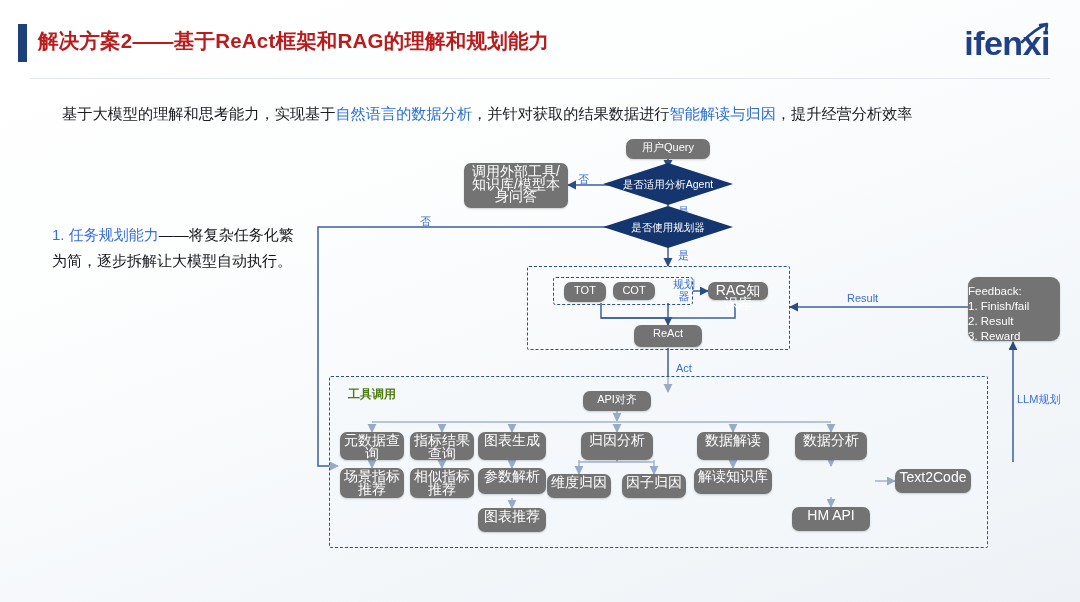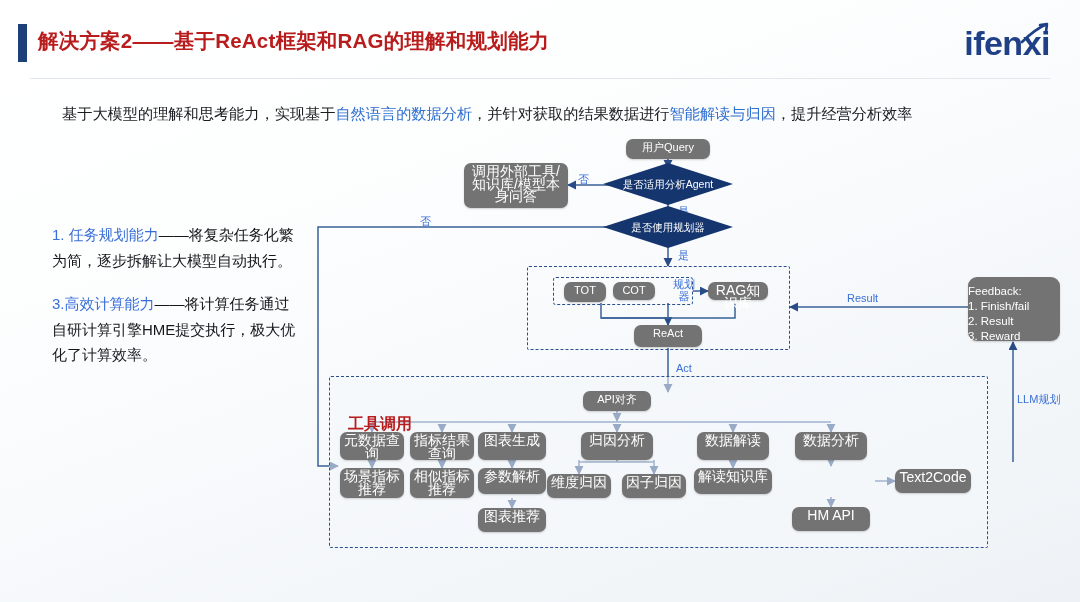--- a/index.html
+++ b/index.html
@@ -87,21 +87,21 @@
     border:1.6px dashed #2b4f8e;
     border-radius:2px;
   }
   .dashbox.inner { border-width:1.4px; border-radius:3px; }
   .dashbox.tool { background:rgba(244,247,251,.55); }
 
   .wlabel {
     position:absolute; color:#3a6fd8; font-size:11px; white-space:nowrap;
   }
   .tool-caption {
-    position:absolute; color:#b91c1c; font-size:16px; font-weight:bold;margin-top:28px;
+    position:absolute; color:#4d7c0f; font-size:12px; font-weight:bold;
   }
 </style>
 </head>
 <body>
 
 <div class="header">
   <div class="hdr-bar"></div>
   <div class="hdr-title">解决方案2——基于ReAct框架和RAG的理解和规划能力</div>
   <div class="hdr-rule"></div>
   <div class="logo">ifenxi</div>
@@ -111,23 +111,20 @@
 </div>
 
 <div class="intro">
   <span>基于大模型的理解和思考能力，实现基于</span><span class="hl">自然语言的数据分析</span><span>，并针对获取的结果数据进行</span><span class="hl">智能解读与归因</span><span>，提升经营分析效率</span>
 </div>
 
 <div class="bullets">
   <div class="bullet">
     <span class="b-head">1. 任务规划能力</span><span>——将复杂任务化繁为简，逐步拆解让大模型自动执行。</span>
   </div>
-  <div class="bullet">
-    <span class="b-head">3.高效计算能力</span><span>——将计算任务通过自研计算引擎HME提交执行，极大优化了计算效率。</span>
-  </div>
 </div>
 
 <div class="canvas">
 
   <svg class="wires">
     <defs>
       <marker id="ar" markerWidth="7" markerHeight="7" refX="5.4" refY="3" orient="auto">
         <path d="M0,0 L6,3 L0,6 z" fill="#2a4c86"></path>
       </marker>
     </defs>

